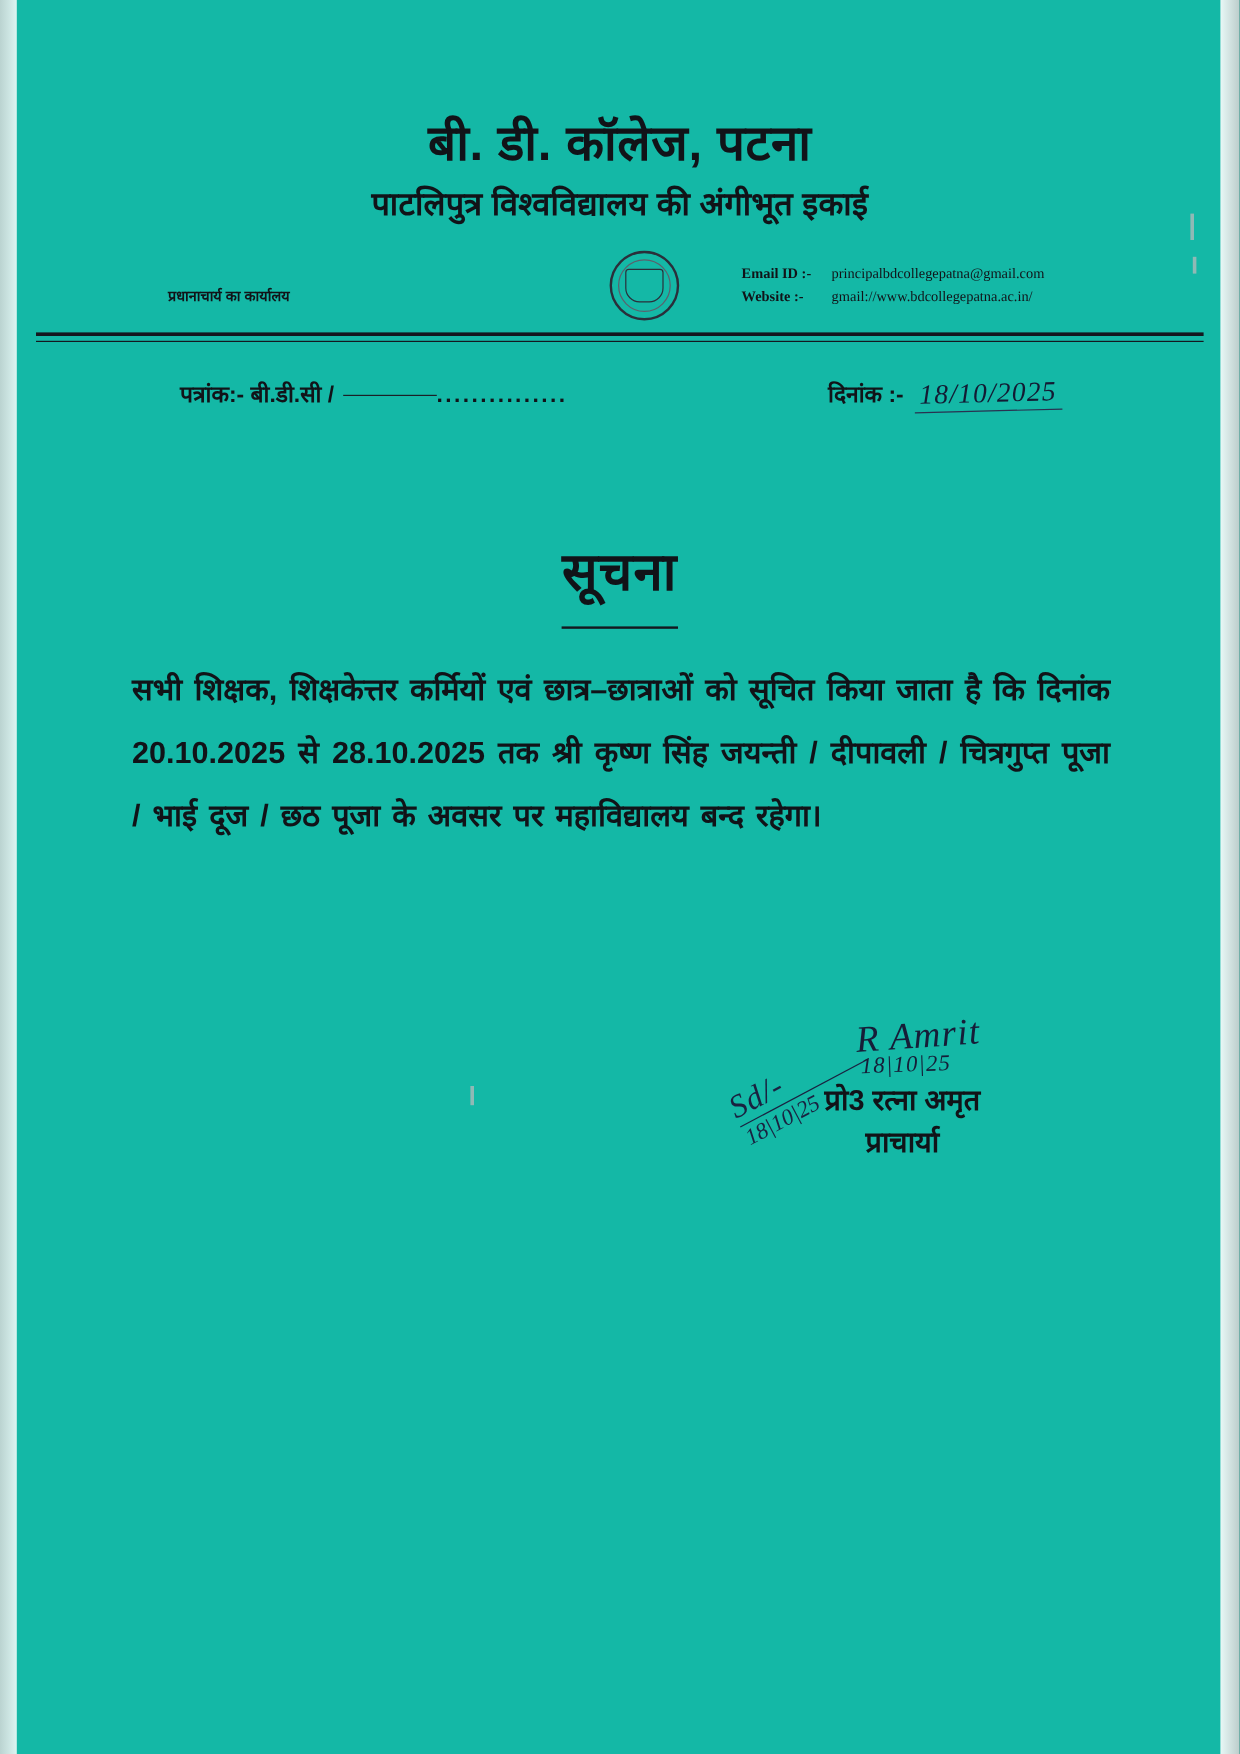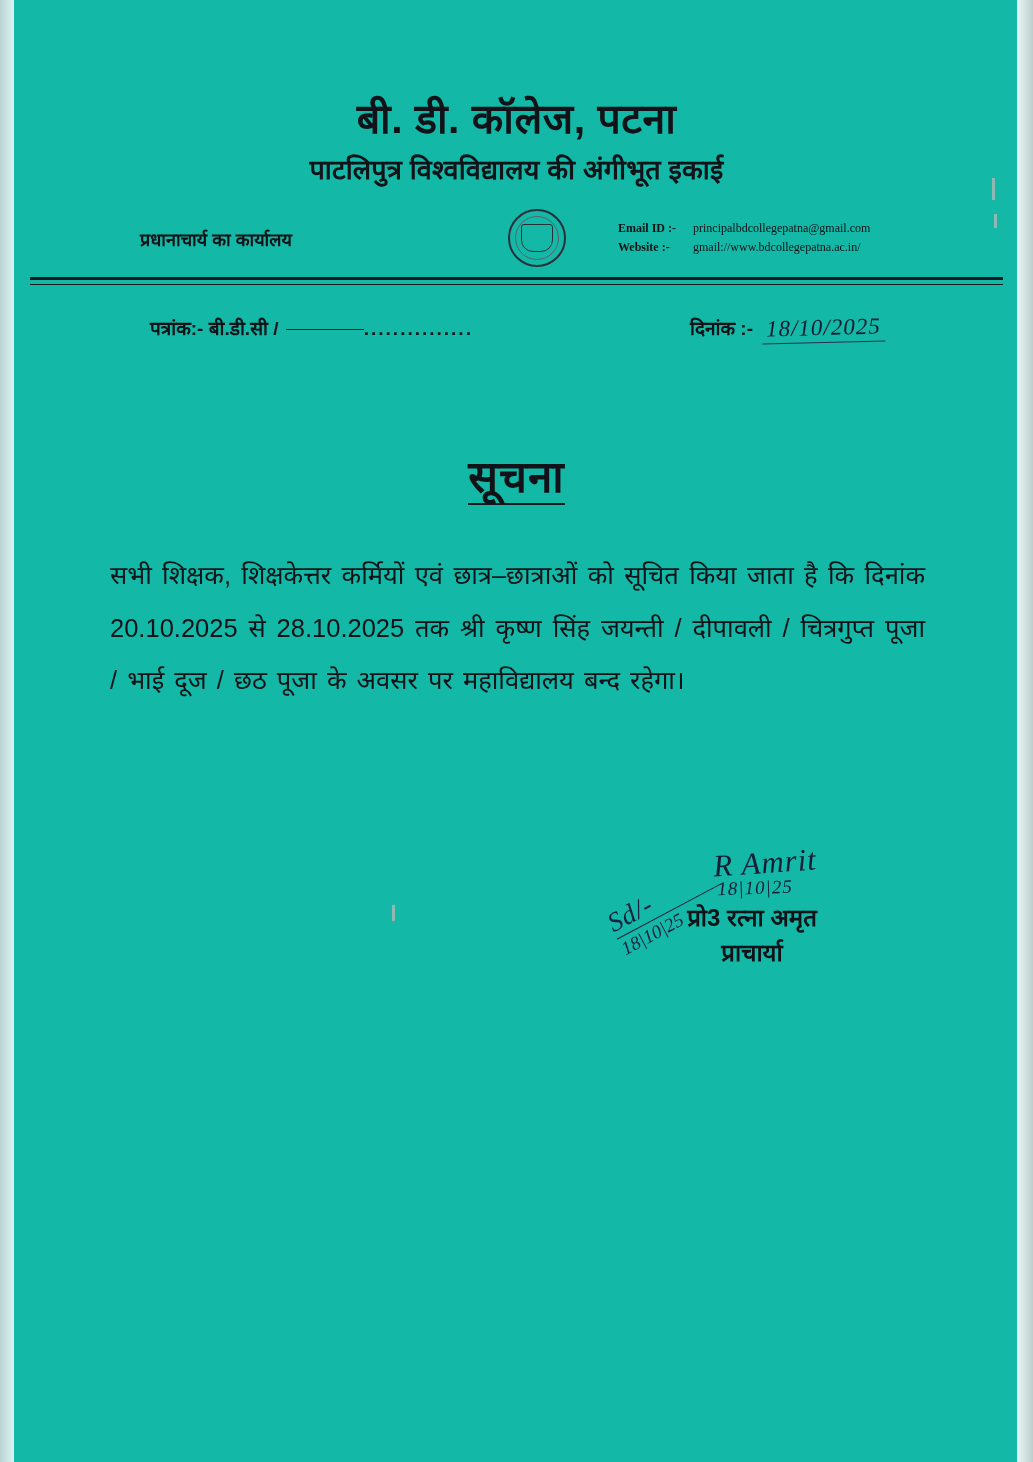--- a/index.html
+++ b/index.html
@@ -64,24 +64,24 @@
   }
 
   .header-row {
     position: relative;
     margin-top: 22px;
     height: 62px;
   }
   .office-label {
     position: absolute;
     left: 110px;
-    top: 18px;
-    font-family: "Liberation Sans", sans-serif;
-    font-weight: bold;
-    font-size: 18px;
+    top: 29px;
+    font-family: "Liberation Sans", sans-serif;
+    font-weight: bold;
+    font-size: 12px;
   }
   .crest {
     position: absolute;
     left: 475px;
     top: -4px;
     width: 64px;
     height: 62px;
   }
   .crest .shield {
     width: 54px;
@@ -179,28 +179,28 @@
   .title {
     text-align: center;
     margin-top: 86px;
     font-family: "Liberation Sans", sans-serif;
     font-weight: bold;
     font-size: 44px;
     letter-spacing: 1px;
   }
   .title span {
     border-bottom: 2.5px solid #14181f;
-    padding-bottom: 2px;
+    padding-bottom: 20px;
   }
 
   .body-text {
     margin: 44px 78px 0 80px;
     font-family: "Liberation Sans", sans-serif;
     font-size: 25.5px;
-    font-weight: normal;
+    font-weight: bold;
     line-height: 2.06;
     text-align: justify;
     text-justify: inter-word;
     word-spacing: 3px;
   }
 
   
   .signature-block {
     position: absolute;
     right: 36px;

